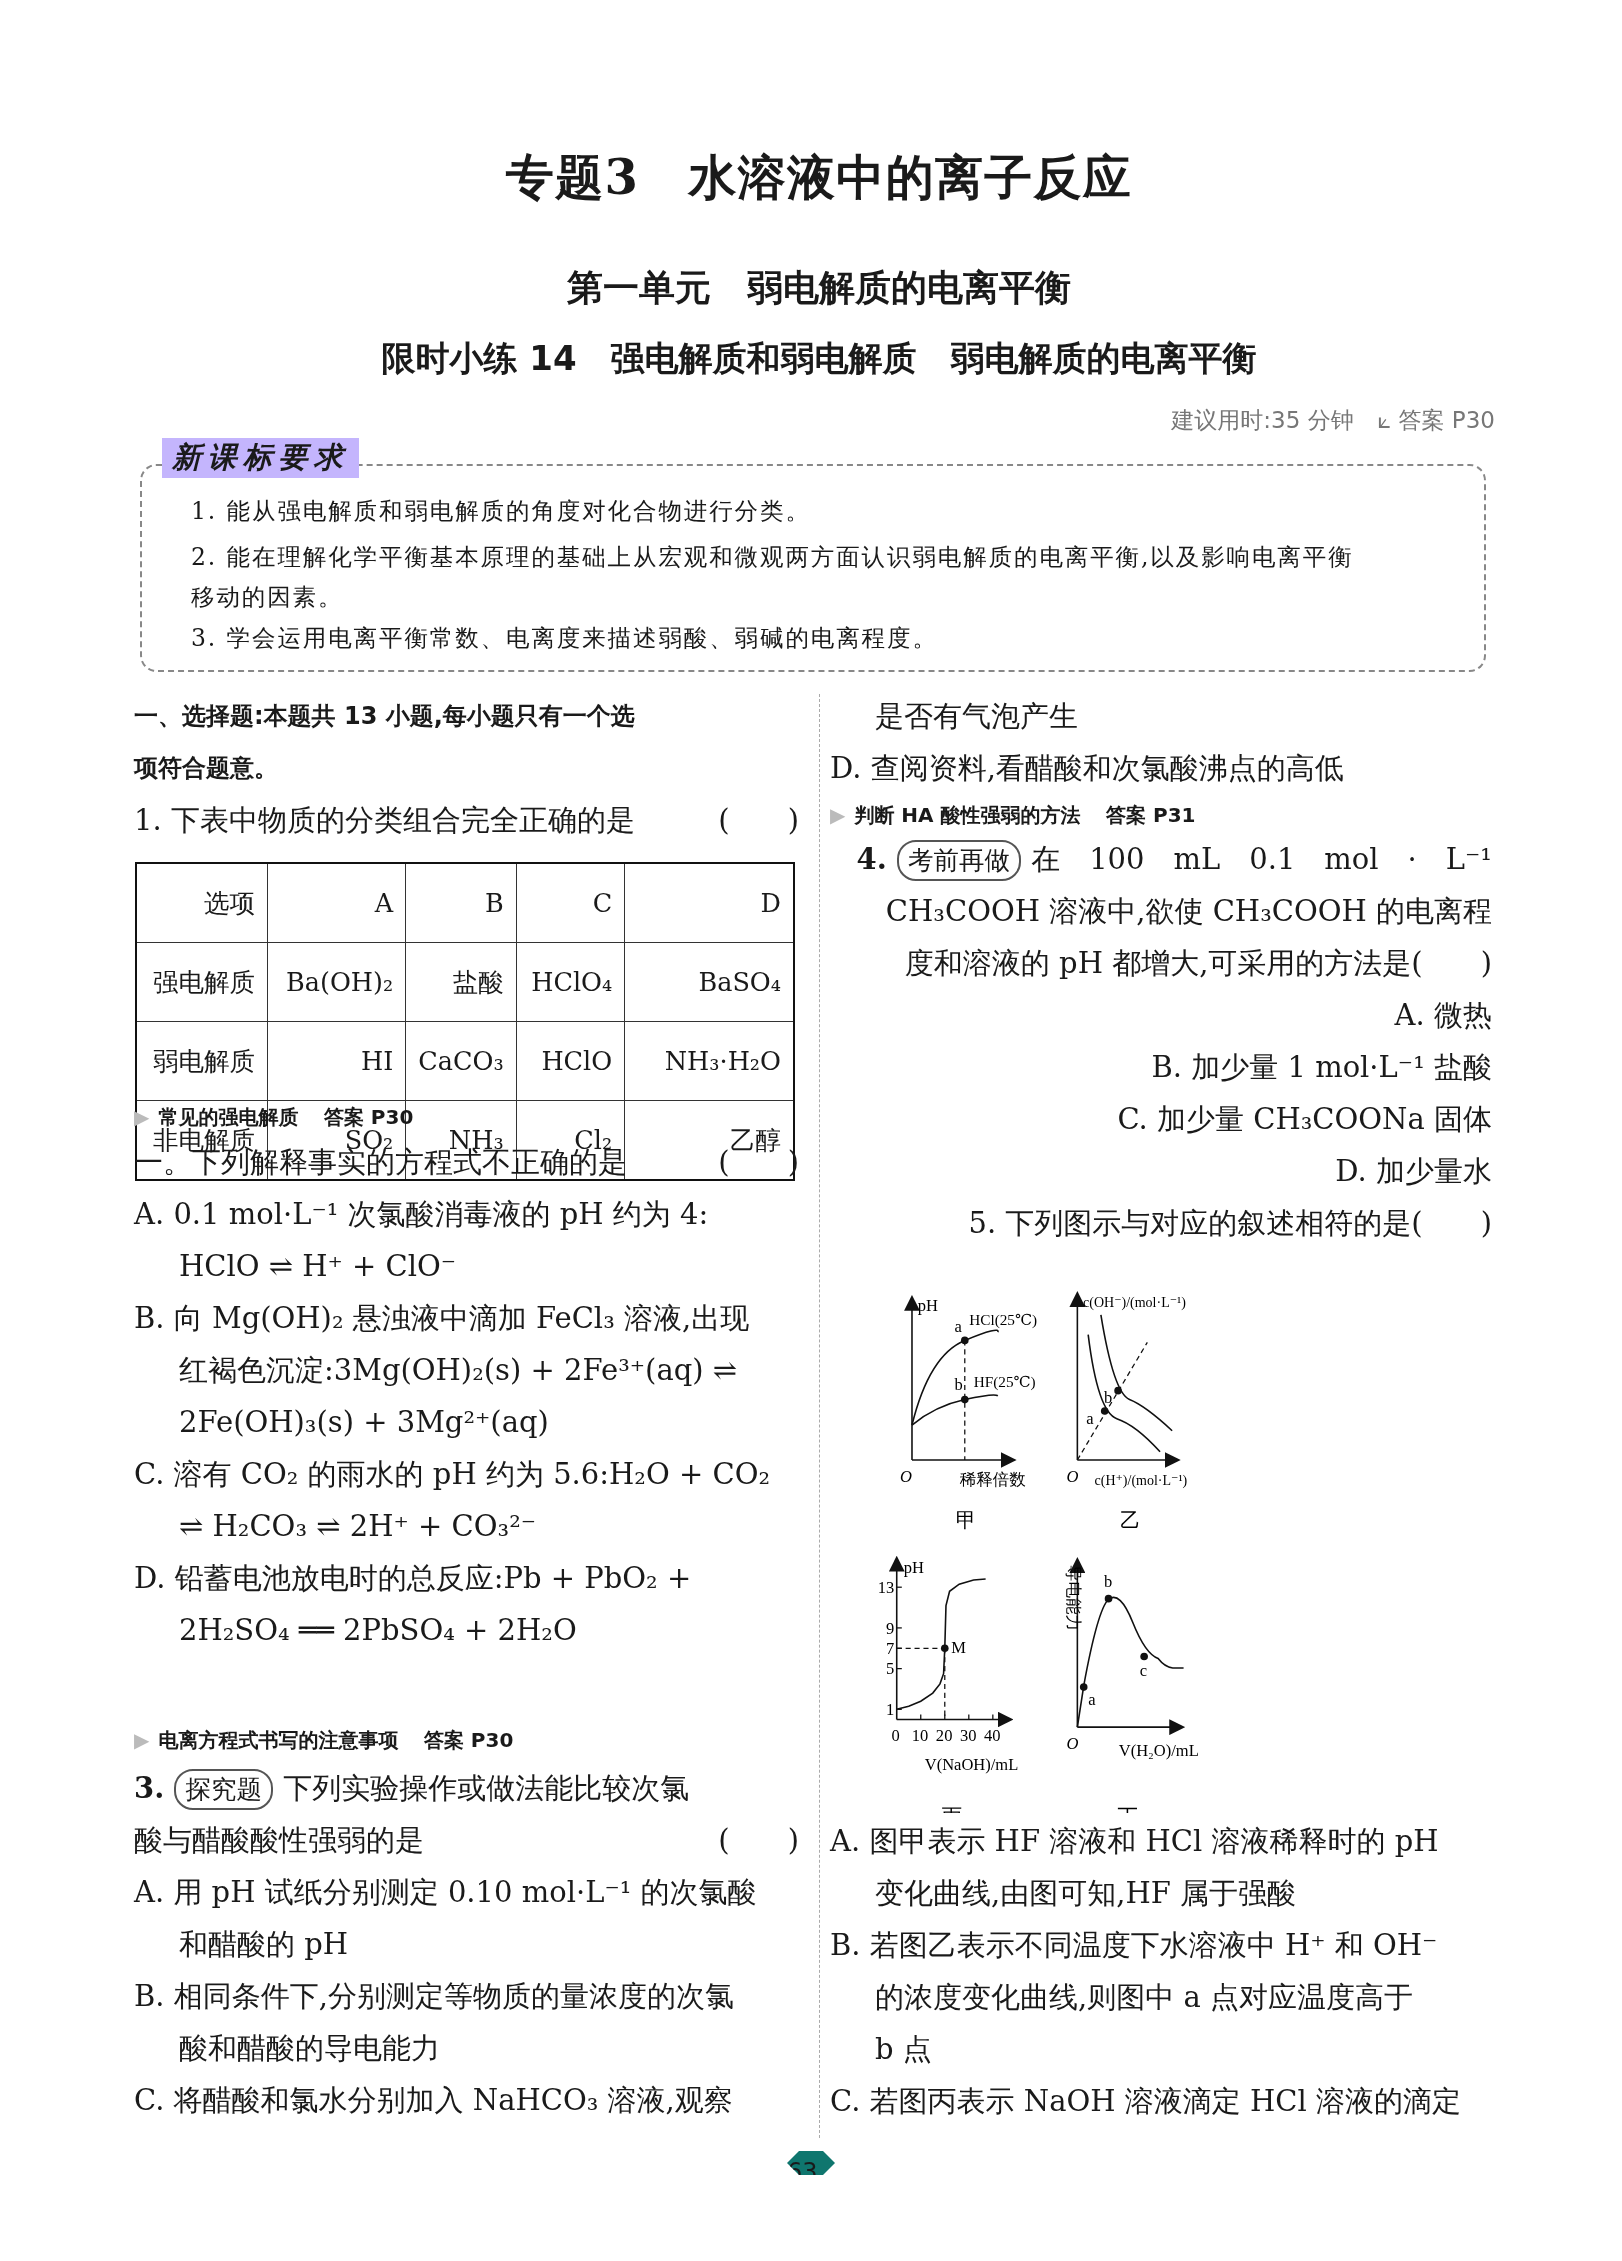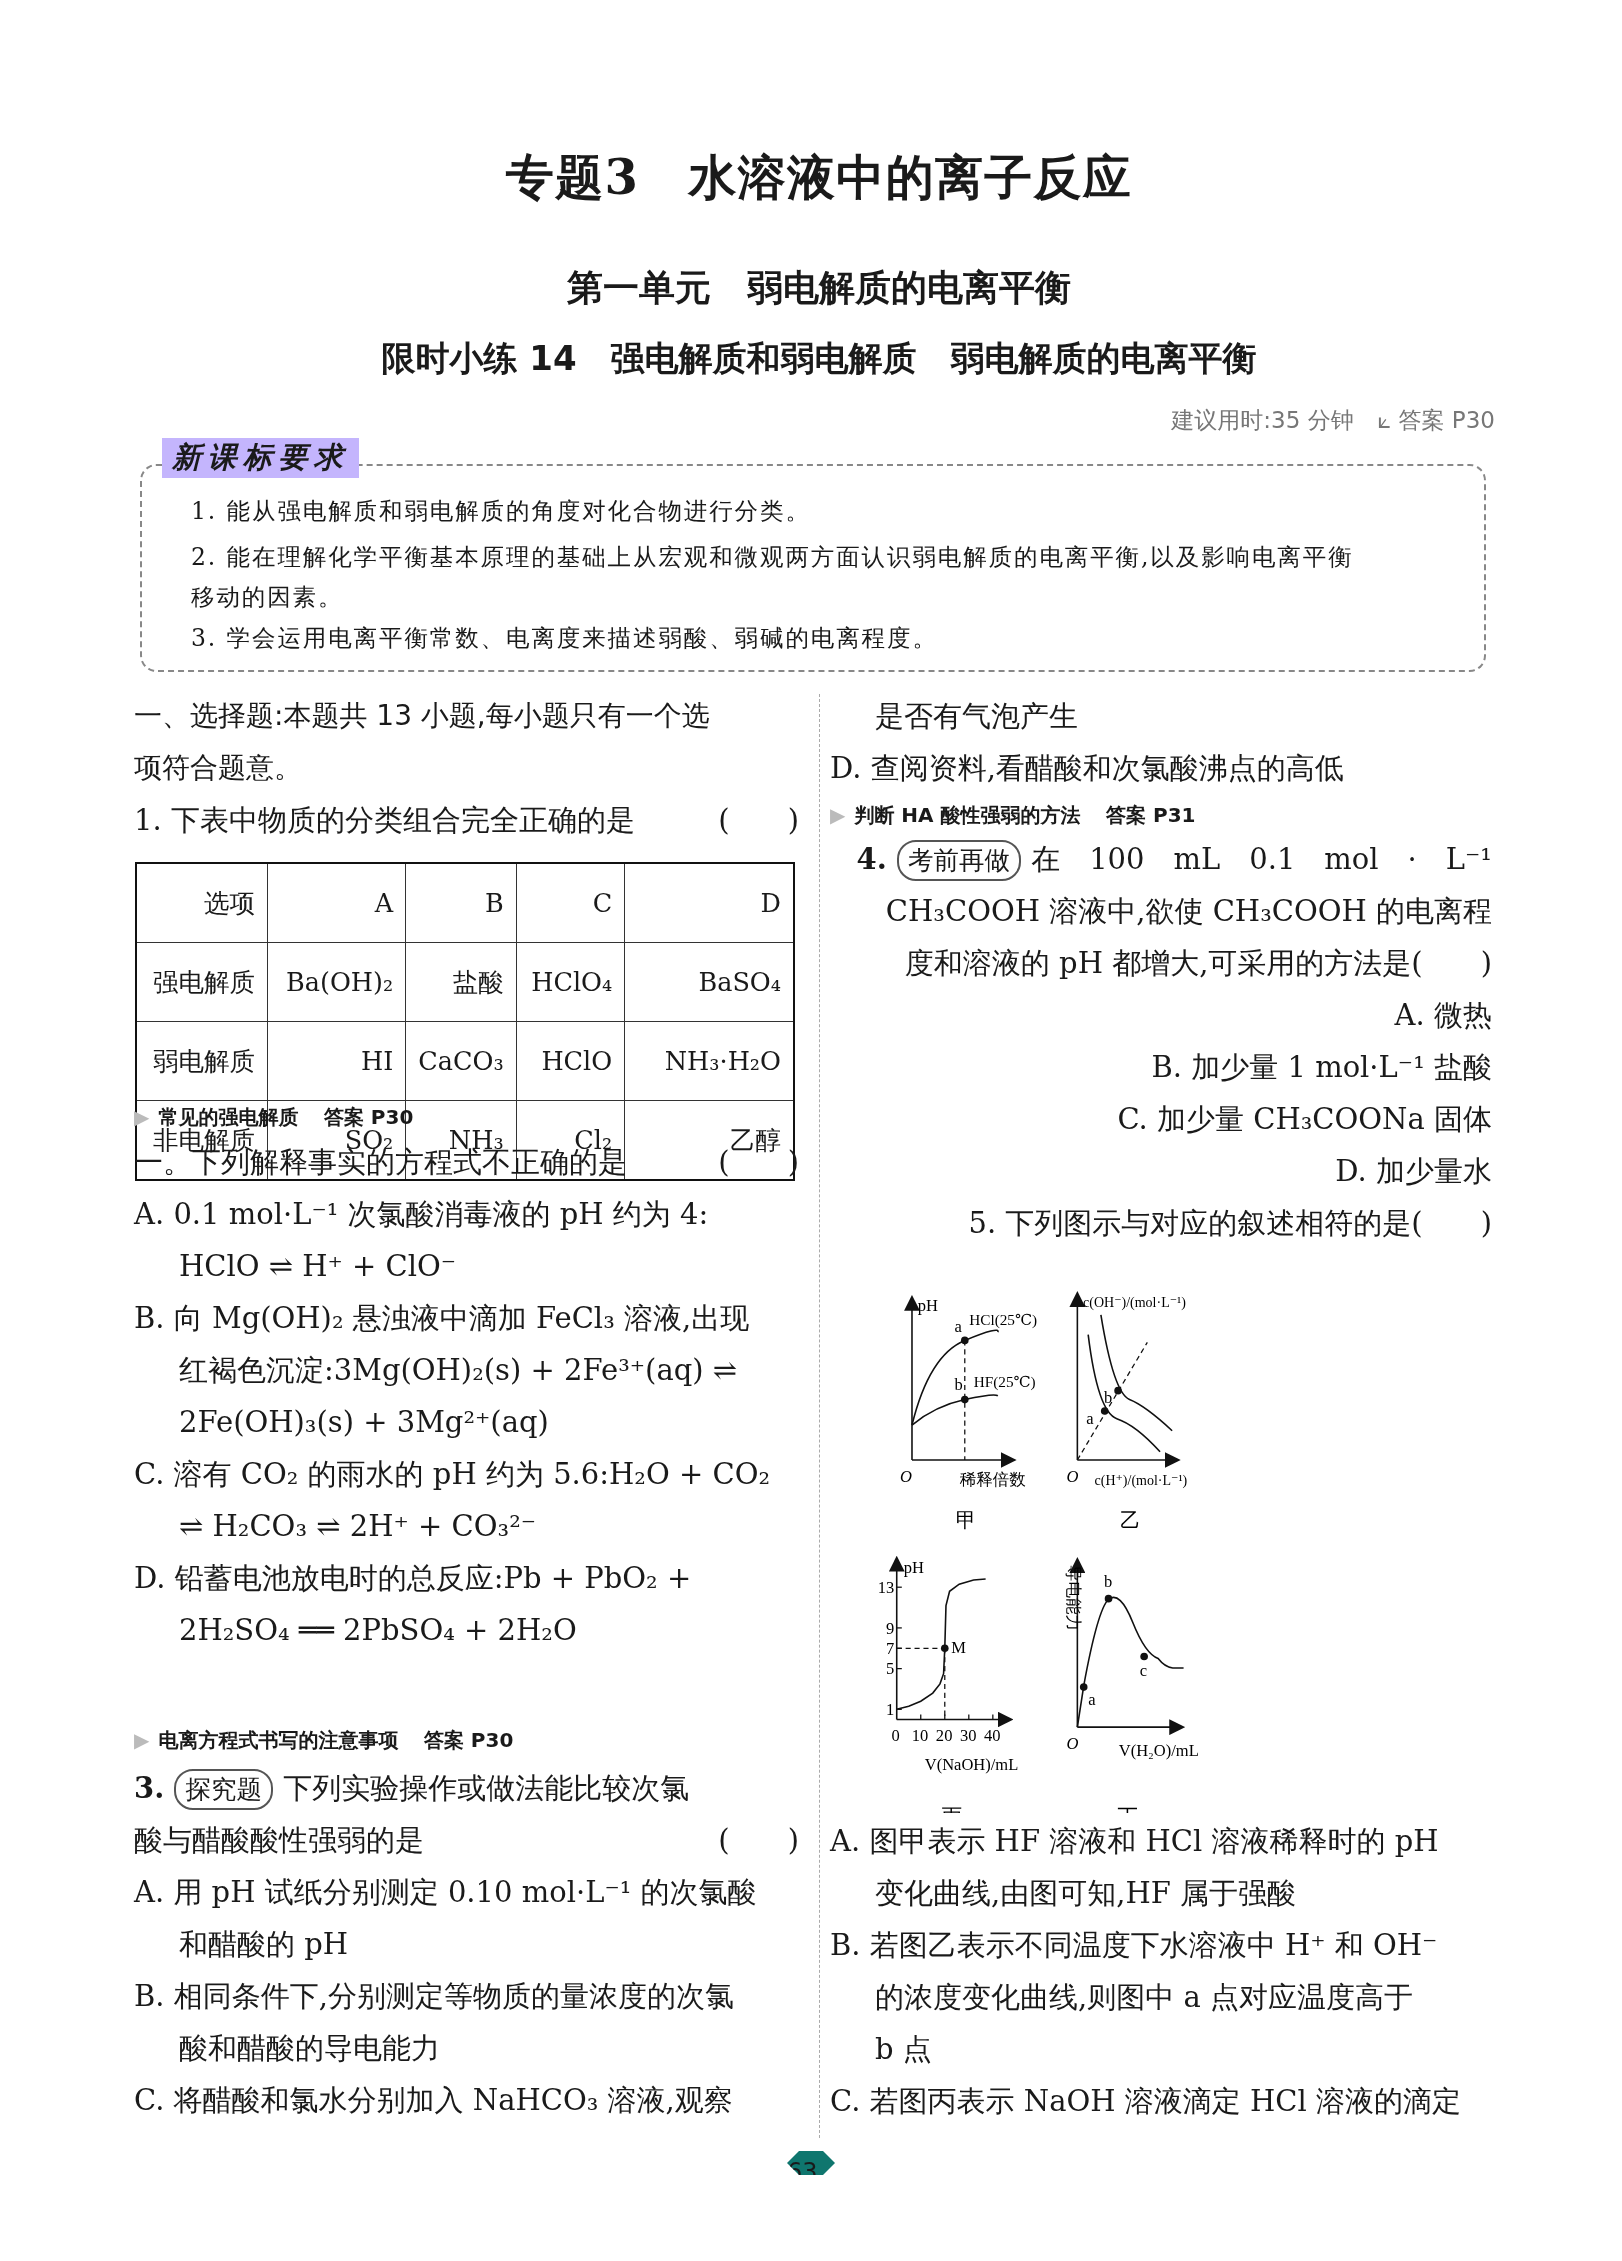--- a/index.html
+++ b/index.html
@@ -11,21 +11,21 @@
   .t2{top:264px;font-size:36px;font-weight:bold;}
   .t3{top:336px;font-size:34px;font-family:"DejaVu Sans","Liberation Sans",sans-serif;font-weight:bold;}
   .time{right:127px;top:405px;font-size:23px;color:#777;font-family:"DejaVu Sans","Liberation Sans",sans-serif;}
   .std-box{left:140px;top:464px;width:1342px;height:204px;border:2.5px dashed #888;border-radius:16.5px;}
   .std-title{left:162px;top:438px;font-size:29px;font-weight:bold;font-style:italic;background:#c4b5fd;padding:0 10.2px;letter-spacing:6.4px;}
   .std-line{left:191px;font-size:23.5px;line-height:42px;width:1292px;letter-spacing:1.9px;}
   .divider{left:819px;top:694px;height:1444px;border-left:1.9px dashed #aaa;}
   .col{font-size:29px;line-height:52px;}
   .lcol{left:134px;width:665px;}
   .rcol{left:830px;width:662px;}
-  .sec-head{font-family:"DejaVu Sans","Liberation Sans",sans-serif;font-weight:normal;font-size:28px;}
+  .sec-head{font-family:"DejaVu Sans","Liberation Sans",sans-serif;font-weight:bold;font-size:24px;}
   .indent{padding-left:45px;}
   .paren{float:right;}
   .hint{position:absolute;font-family:"DejaVu Sans","Liberation Sans",sans-serif;font-weight:bold;font-size:20px;}
   .hint .tri{color:#bbb;margin-right:9px;}
   .hint .ans{margin-left:25.5px;}
   .tag{display:inline-block;border:2.5px solid #555;border-radius:19px;padding:0 9px;line-height:37px;font-size:25.5px;
        font-family:"DejaVu Sans","Liberation Sans",sans-serif;margin:0 10.2px;}
   table.q1{position:absolute;left:135px;top:862px;width:660px;border-collapse:collapse;font-size:25.5px;}
   table.q1 td{border:1.3px solid #333;text-align:right;height:54px;padding:12px;}
   table.q1{border:2.5px solid #111;}

